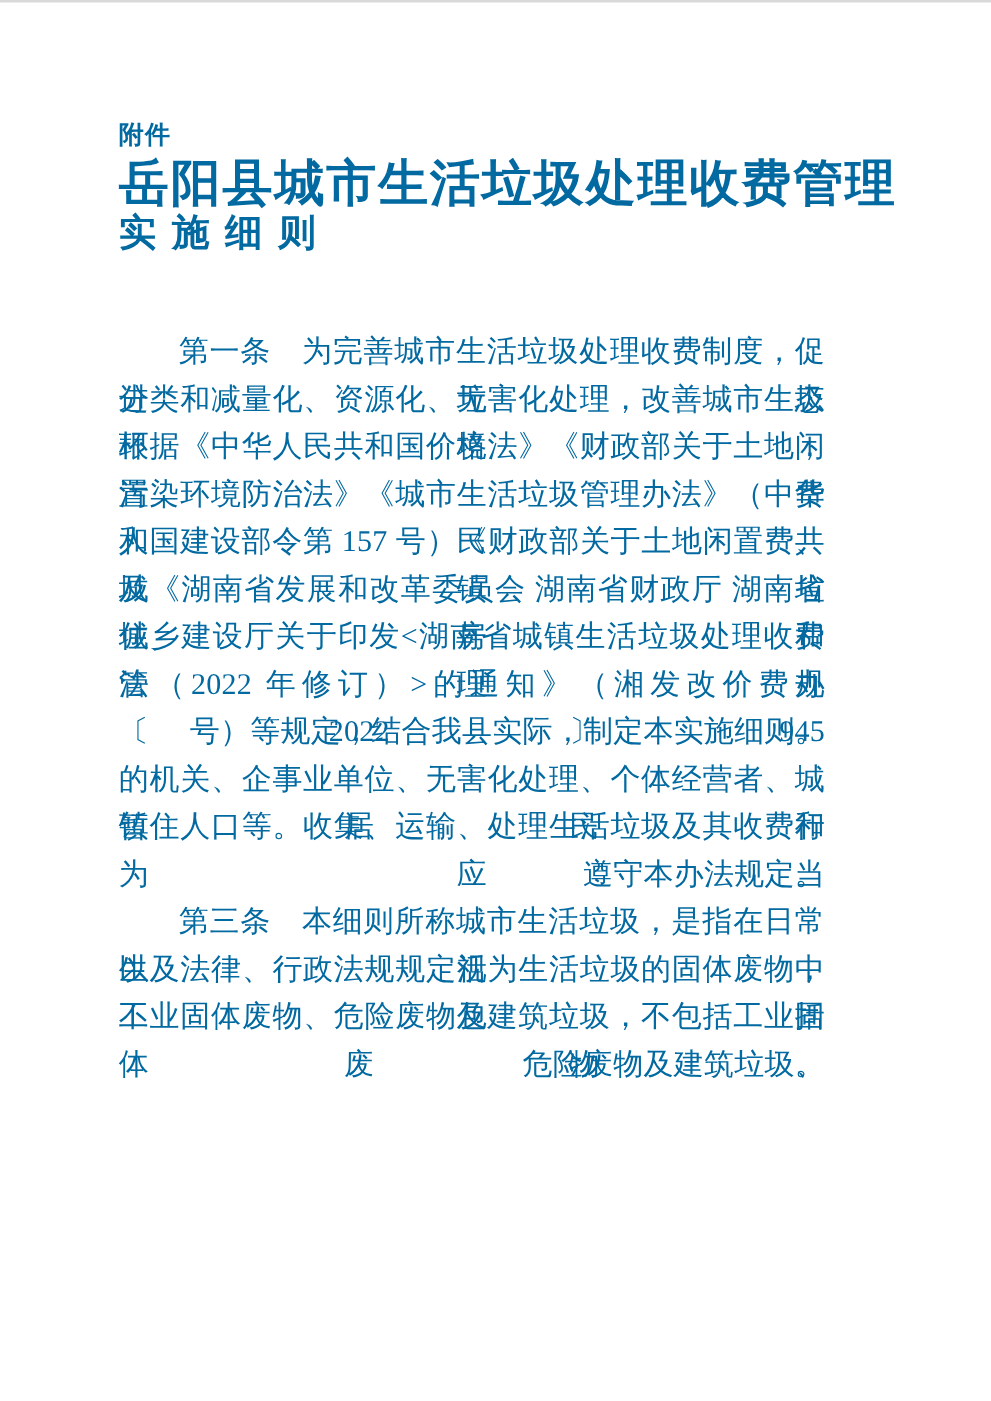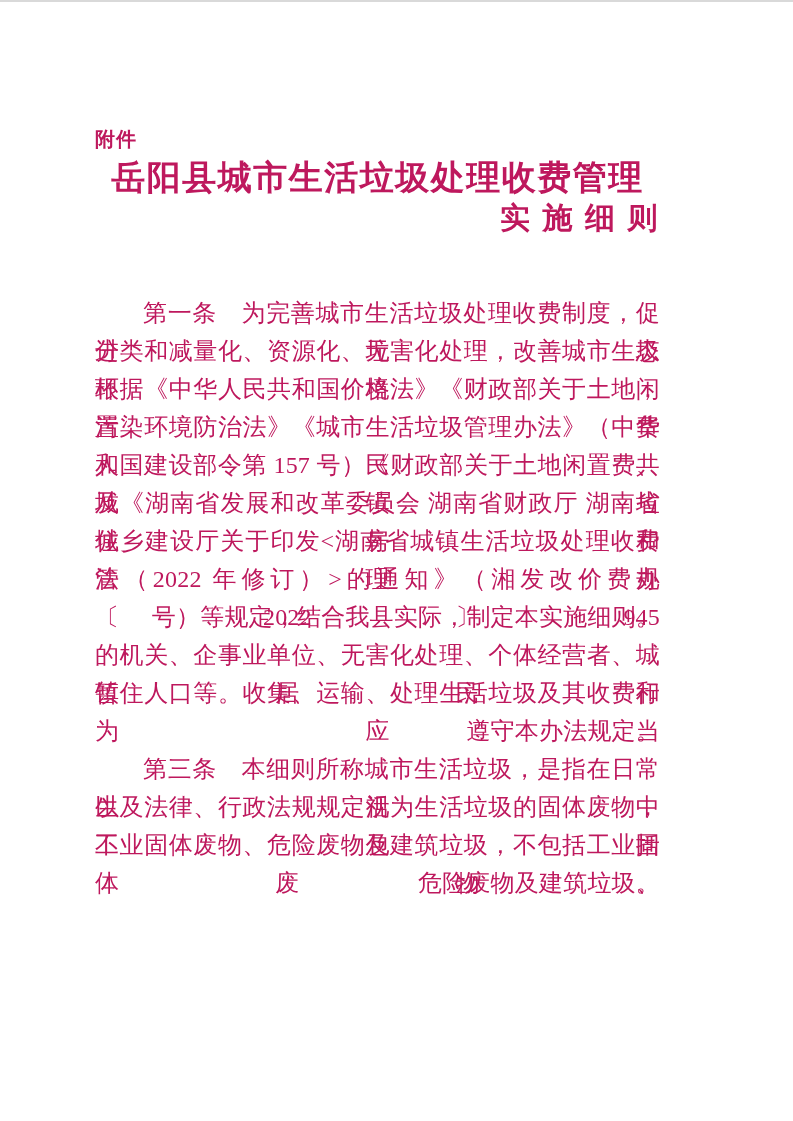--- a/index.html
+++ b/index.html
@@ -18,49 +18,49 @@
     position: absolute;
     top: 0;
     left: 0;
     width: 793px;
     height: 2px;
     background: #d9d9d9;
   }
   .column {
     position: absolute;
     left: 95px;
-    top: 127px;
+    top: 96px;
     width: 565px;
-    color: #be185d;
+    color: #0369a1;
   }
   .attachment {
     font-family: "Liberation Sans", "DejaVu Sans", sans-serif;
     font-weight: 700;
     font-size: 20px;
     line-height: 24px;
     letter-spacing: 1px;
     text-align: left;
   }
   .title-line1 {
     margin-top: 7px;
     font-family: "Liberation Serif", "DejaVu Serif", serif;
     font-weight: 700;
-    font-size: 34px;
+    font-size: 40px;
     line-height: 40px;
     letter-spacing: 1.5px;
     text-align: center;
     white-space: nowrap;
   }
   .title-line2 {
     font-family: "Liberation Serif", "DejaVu Serif", serif;
     font-weight: 700;
     font-size: 30px;
     line-height: 40px;
     letter-spacing: 2.5px;
-    text-align: right;
+    text-align: left;
     white-space: nowrap;
   }
   .body-text {
     margin-top: 56px;
   }
   .line {
     font-size: 24px;
     line-height: 38px;
     height: 38px;
     letter-spacing: 0.2px;

